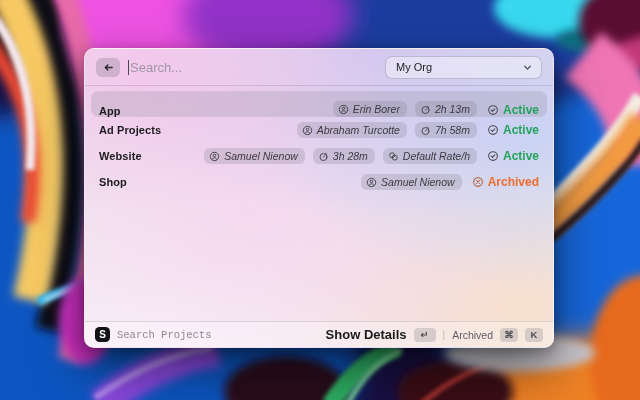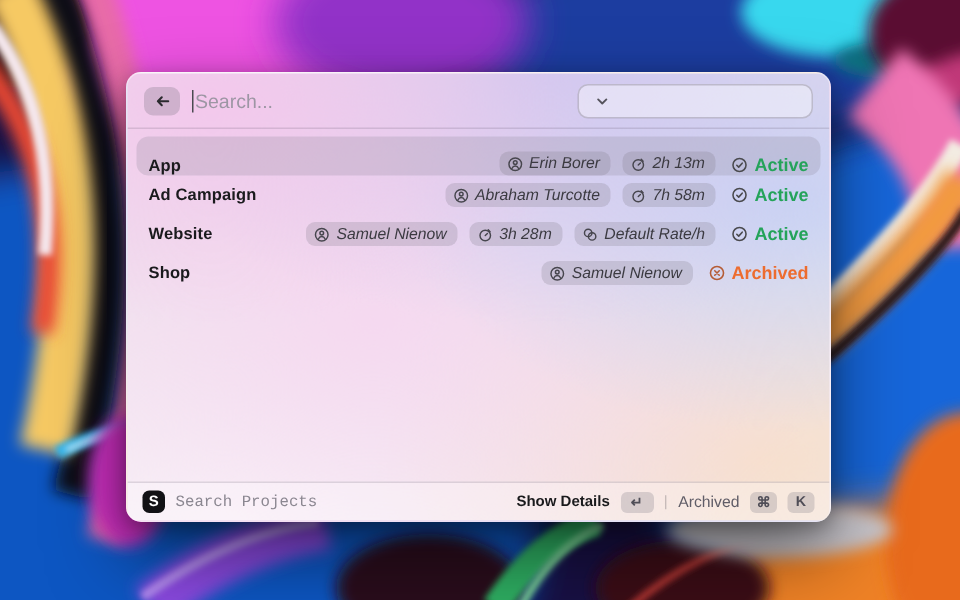--- a/index.html
+++ b/index.html
@@ -57,21 +57,21 @@
   .status.archived .sicon{color:#b55c36;}
 
   
   .footer{position:absolute;left:0;right:0;bottom:0;height:26px;display:flex;align-items:center;
     gap:7px;padding:0 10px;border-top:1px solid rgba(90,80,100,.18);
     background:rgba(255,255,255,.28);box-sizing:border-box;}
   .logo{width:15px;height:15px;border-radius:4.5px;background:#121215;color:#fff;
     display:flex;align-items:center;justify-content:center;font-size:10px;font-weight:bold;flex:0 0 auto;}
   .footer-context{font-size:10.5px;color:#8b8791;font-family:Liberation Mono, monospace;}
   .footer-right{margin-left:auto;display:flex;align-items:center;gap:7px;}
-  .footer-primary{font-size:10px;font-weight:700;color:#1a1a1c;padding-left:36px;}
+  .footer-primary{font-size:13px;font-weight:700;color:#1a1a1c;padding-left:36px;}
   .key{background:rgba(128,126,136,.28);border-radius:4px;color:#504e57;font-size:9.5px;
     min-width:10px;height:14px;display:flex;align-items:center;justify-content:center;padding:0 4px;font-weight:600;}
   .key.wide{padding:0 6px;}
   .footer-sep{color:rgba(70,65,80,.3);font-size:10px;}
   .footer-secondary{font-size:10.5px;font-weight:500;color:#605d67;}
 
   svg{display:block;}
 </style>
 </head>
 <body>
@@ -141,20 +141,21 @@
           <svg width="13" height="13" viewBox="0 0 16 16" fill="none" stroke="currentColor" stroke-width="1.7" stroke-linecap="round" stroke-linejoin="round">
             <path d="M12.5 8H4M7.2 4.8 4 8l3.2 3.2"></path>
           </svg>
         </span>
       </div>
       <div class="search-wrap">
         <div class="caret"></div>
         <input class="search-input" type="text" placeholder="Search..." style="">
       </div>
       <div class="org-select">
+        <span class="org-label">My Org</span>
         <span class="chev">
           <svg width="11" height="11" viewBox="0 0 16 16" fill="none" stroke="currentColor" stroke-width="1.8" stroke-linecap="round" stroke-linejoin="round">
             <path d="M4 6.2l4 4 4-4"></path>
           </svg>
         </span>
       </div>
     </div>
 
     <div class="rows">
 
@@ -186,21 +187,21 @@
             <svg width="12" height="12" viewBox="0 0 16 16" fill="none" stroke="currentColor" stroke-width="1.4" stroke-linecap="round" stroke-linejoin="round">
                 <circle cx="8" cy="8" r="5.8"></circle>
                 <path d="M5.6 8.2l1.7 1.7 3.1-3.5"></path>
               </svg>
           </span>
           <span>Active</span>
         </span>
       </div>
 
       <div class="row">
-        <span class="row-name">Ad Campaign</span>
+        <span class="row-name">Ad Projects</span>
         <div class="badges">
           <span class="badge">
             <span class="bicon">
               <svg width="11" height="11" viewBox="0 0 16 16" fill="none" stroke="currentColor" stroke-width="1.4">
                   <circle cx="8" cy="8" r="6.1"></circle>
                   <circle cx="8" cy="6.4" r="1.8"></circle>
                   <path d="M4.6 12.3c.8-1.7 2-2.6 3.4-2.6s2.6.9 3.4 2.6" stroke-linecap="round"></path>
                 </svg>
             </span>
             <span>Abraham Turcotte</span>

